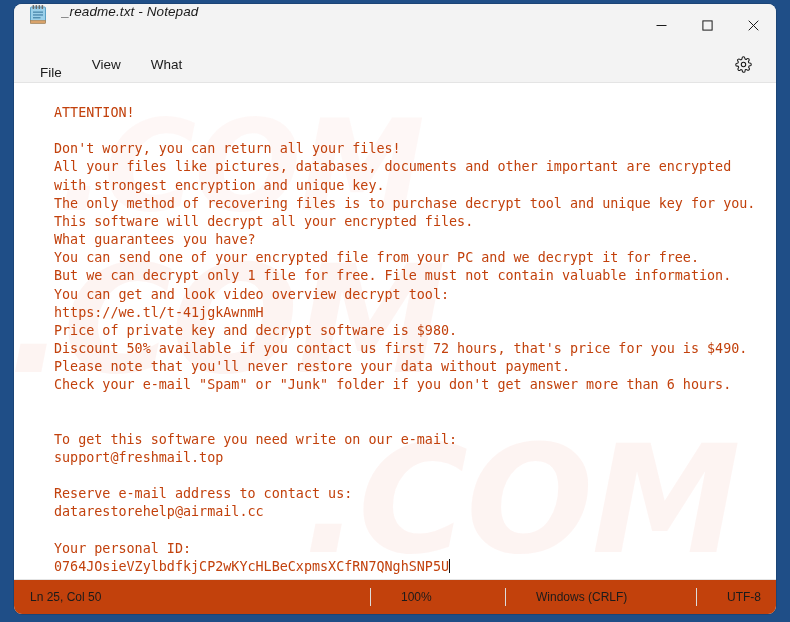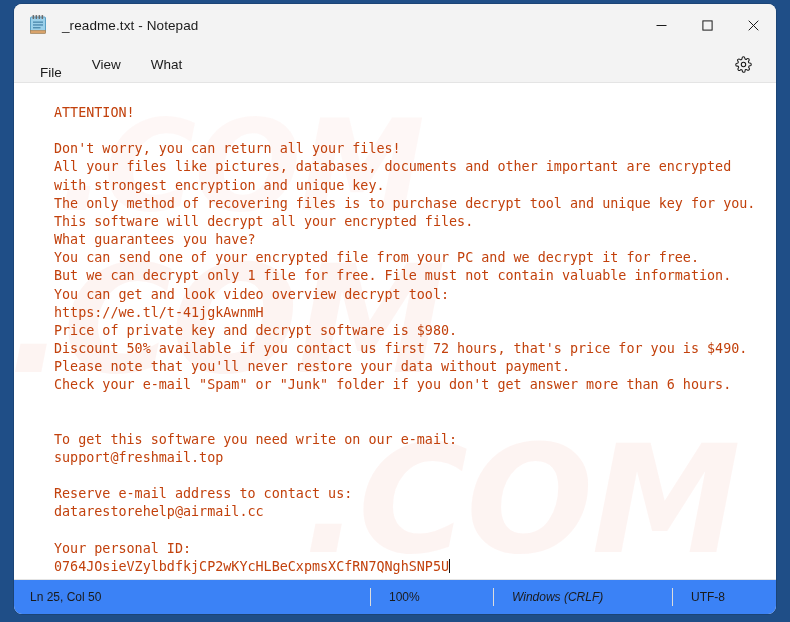--- a/index.html
+++ b/index.html
@@ -33,22 +33,22 @@
     overflow: hidden;
     display: flex;
     flex-direction: column;
   }
 
   
   .titlebar {
     height: 42px;
     background: #f3f3f3;
     display: flex;
-    align-items: center;
-    flex: 0 0 auto;
+    flex: 0 0 auto;
+    font-style: italic;
   }
   .title-icon {
     width: 20px;
     height: 22px;
     margin-left: 14px;
     margin-right: 14px;
     position: relative;
     flex: 0 0 auto;
   }
   .title-text {
@@ -142,44 +142,44 @@
     display: inline-block;
     width: 1px;
     height: 14px;
     background: #111;
     vertical-align: -2px;
   }
 
   
   .statusbar {
     height: 34px;
-    background: #3b82f6;
+    background: #c2410c;
     border-top: 1px solid #e4e4e4;
     display: flex;
     align-items: center;
     flex: 0 0 auto;
     font-size: 12px;
     color: #1b1b1b;
   }
   .st-lncol {
     margin-left: 16px;
     width: 340px;
     flex: 0 0 auto;
   }
   .st-cell {
     flex: 0 0 auto;
     border-left: 1px solid #dcdcdc;
     height: 18px;
     display: flex;
     align-items: center;
-    padding-left: 18px;
+    padding-left: 30px;
     text-align: center;
   }
   .st-zoom { width: 104px; }
-  .st-eol  { width: 160px; font-style: italic; }
+  .st-eol  { width: 160px; }
   .st-enc  { width: 110px; }
 </style>
 </head>
 <body>
 
 <div class="desktop">
   <div class="window">
 
     <div class="titlebar">
       <div class="title-icon">

